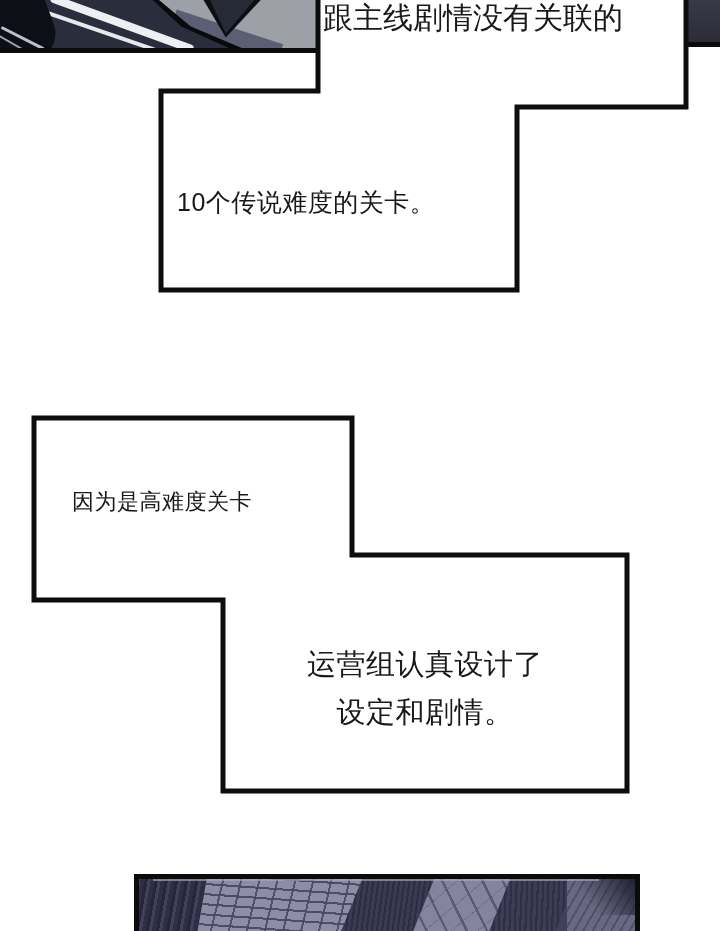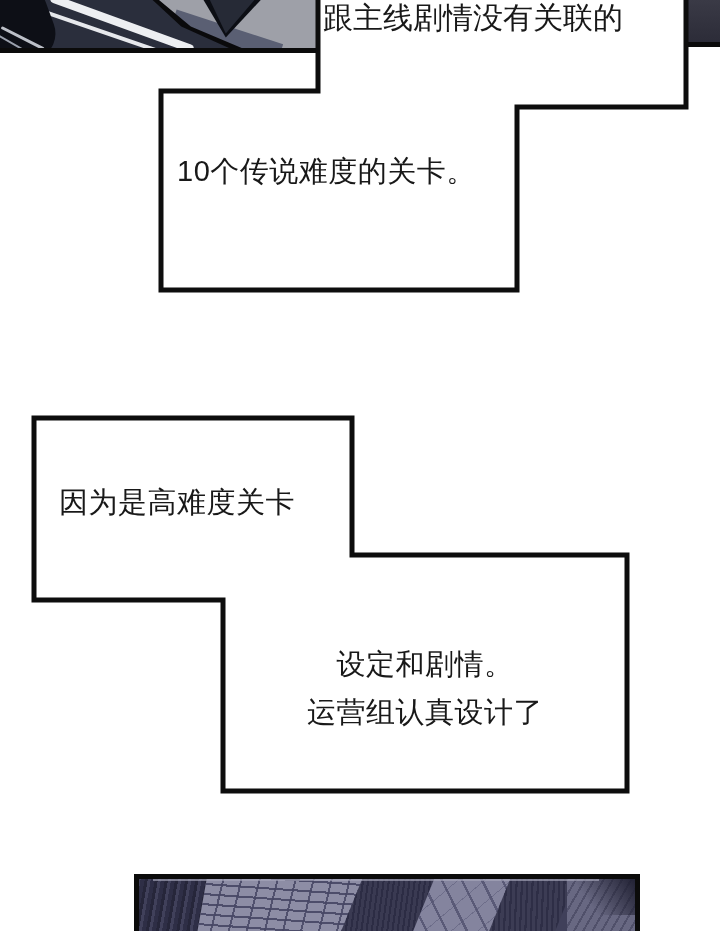--- a/index.html
+++ b/index.html
@@ -35,22 +35,22 @@
              background:linear-gradient(180deg,#3a3a46 0%,#2c2c38 100%);
              border-bottom:5px solid #0b0b0b;z-index:1;}
 
   
   .bubble-svg{left:0;top:0;width:720px;height:931px;z-index:2;pointer-events:none;}
   .bubble-path{fill:#ffffff;stroke:#0d0d0d;stroke-width:5;stroke-linejoin:miter;}
 
   
   .txt{z-index:3;color:#181818;font-weight:500;white-space:nowrap;}
   .t1{left:320px;top:0;width:306px;height:36px;line-height:36px;font-size:30px;text-align:center;}
-  .t2{left:177px;top:153px;line-height:36px;font-size:29px;letter-spacing:0.5px;}
-  .t3{left:59px;top:484px;line-height:36px;font-size:29px;letter-spacing:0.5px;}
+  .t2{left:177px;top:184px;line-height:36px;font-size:25px;letter-spacing:0.5px;}
+  .t3{left:72px;top:484px;line-height:36px;font-size:22px;letter-spacing:0.5px;}
   .t4{left:223px;top:640px;width:404px;line-height:48px;font-size:29px;text-align:center;letter-spacing:0.5px;}
 
   
   .panel-bottom{left:134px;top:874px;width:506px;height:57px;box-sizing:border-box;
              border:5px solid #0b0b0b;border-bottom:none;background:#40405a;overflow:hidden;z-index:1;}
   .pb-bark{left:-4px;top:-2px;width:86px;height:60px;
              background:repeating-linear-gradient(100deg,#26263a 0 3px,#40405a 3px 6px,#2e2e46 6px 10px);}
   .pb-brick{left:68px;top:-2px;width:172px;height:60px;background-color:#8d8da5;
              background-image:repeating-linear-gradient(184deg,transparent 0 8px,rgba(70,70,100,0.9) 8px 10px),
                               repeating-linear-gradient(94deg,transparent 0 16px,rgba(70,70,100,0.85) 16px 18px);
@@ -93,22 +93,22 @@
 
   <svg class="abs bubble-svg" viewBox="0 0 720 931">
     <path class="bubble-path" d="M318 -6 L318 91 L161 91 L161 290 L517 290 L517 107 L686 107 L686 -6 Z"></path>
     <path class="bubble-path" d="M34 418 L352 418 L352 555 L627 555 L627 791 L223 791 L223 600 L34 600 Z"></path>
   </svg>
 
   <div class="abs txt t1">跟主线剧情没有关联的</div>
   <div class="abs txt t2">10个传说难度的关卡。</div>
   <div class="abs txt t3">因为是高难度关卡</div>
   <div class="abs txt t4">
+    <div>运营组认真设计了</div>
     <div>设定和剧情。</div>
-    <div>运营组认真设计了</div>
   </div>
 
   <div class="abs panel-bottom">
     <div class="abs pb-bark"></div>
     <div class="abs pb-brick"></div>
     <div class="abs pb-darkband1"></div>
     <div class="abs pb-tile"></div>
     <div class="abs pb-darkband2"></div>
     <div class="abs pb-right"></div>
     <div class="abs pb-corner"></div>

